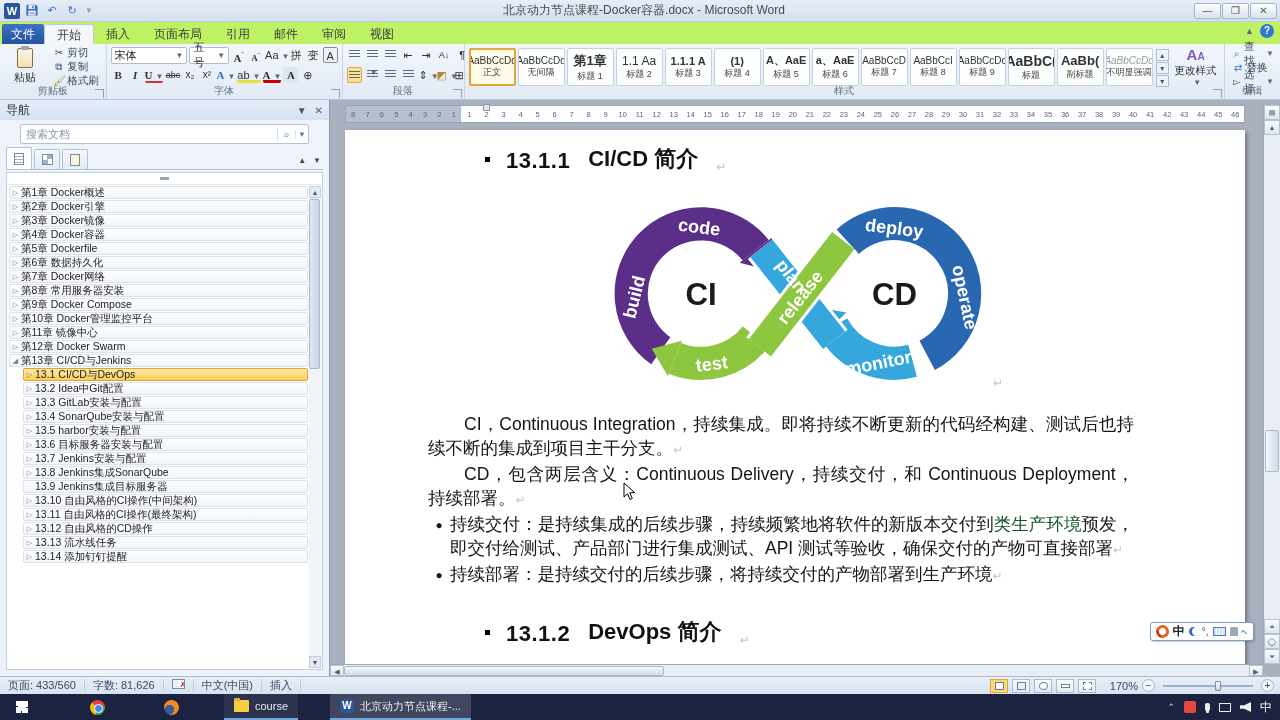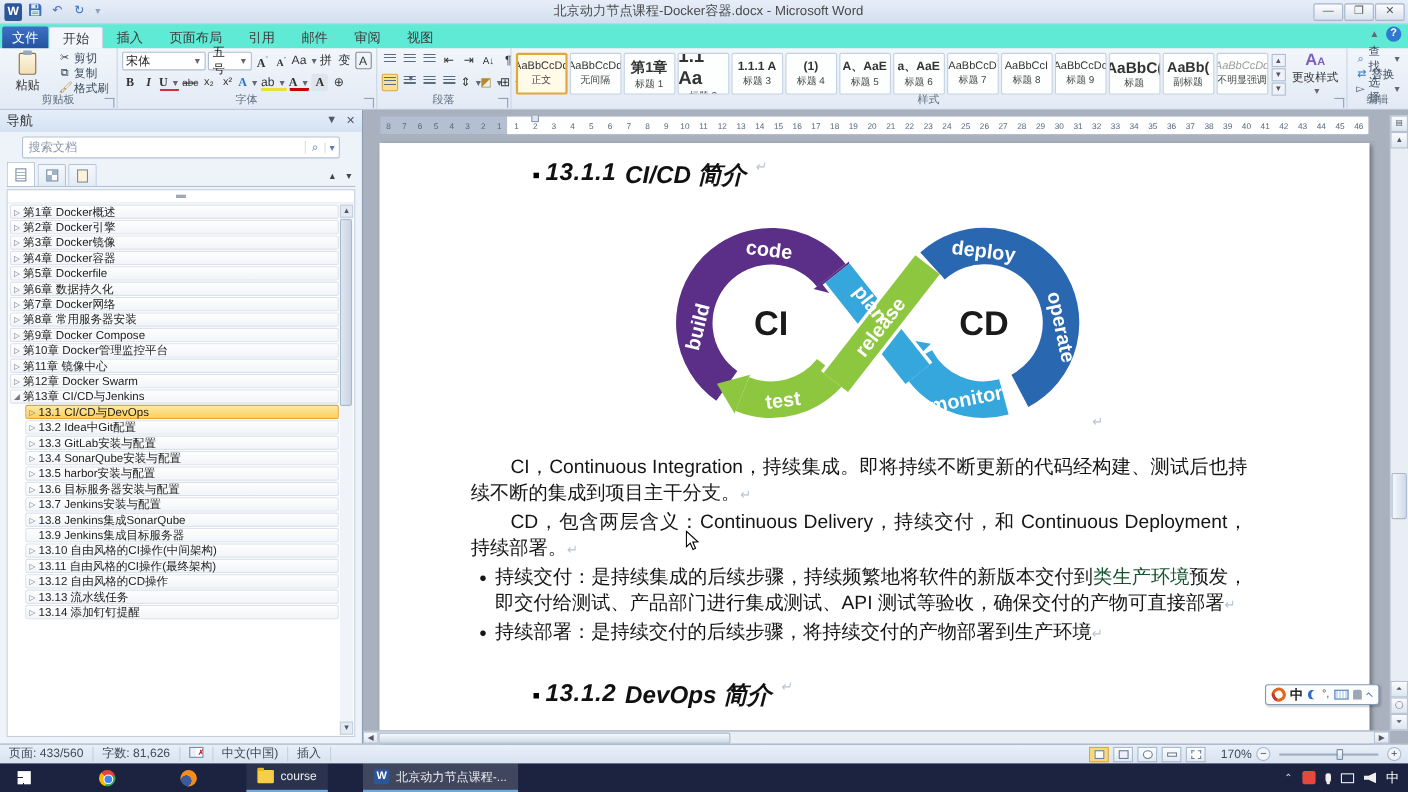--- a/index.html
+++ b/index.html
@@ -10,21 +10,21 @@
   .titlebar{position:absolute;left:0;top:0;width:100%;height:22px;background:linear-gradient(#e7eef8,#d3dfef);border-bottom:1px solid #c2cfe0;display:flex;align-items:center;}
   .qat{display:flex;align-items:center;gap:4px;padding-left:4px;}
   .wicon{width:16px;height:16px;background:#2b579a;color:#fff;font-weight:bold;font-size:11px;text-align:center;line-height:16px;border-radius:2px;}
   .qbtn{width:16px;height:15px;font-size:11px;line-height:15px;text-align:center;color:#3f6ec0;}
   .qbtn.sep{color:#8aa0bd;font-size:8px;width:10px;}
   .title-text{flex:1;text-align:center;font-size:12px;color:#4a4a4a;white-space:nowrap;overflow:hidden;}
   .winctrl{display:flex;gap:1px;padding-right:3px;}
   .winbtn{width:27px;height:16px;border:1px solid #a6b5c9;border-radius:2px;background:linear-gradient(#fdfdfd,#d9e2ee);text-align:center;line-height:13px;font-size:10px;color:#555;}
 
   
-  .tabrow{position:absolute;left:0;top:22px;width:100%;height:22px;background:#5eead4;display:flex;align-items:flex-end;}
+  .tabrow{position:absolute;left:0;top:22px;width:100%;height:22px;background:#bef264;display:flex;align-items:flex-end;}
   .filetab{width:42px;height:20px;background:linear-gradient(#3d71c6,#2453a0);color:#fff;text-align:center;line-height:20px;font-size:12px;border-radius:2px 2px 0 0;margin-left:2px;}
   .rtab{padding:0 12px;height:20px;line-height:20px;font-size:12px;color:#3c3c3c;}
   .rtab.active{background:#f3f7fc;border:1px solid #bccadd;border-bottom:none;border-radius:2px 2px 0 0;}
   .tabrow-right{position:absolute;right:6px;top:2px;display:flex;gap:6px;align-items:center;}
   .minich{font-size:9px;color:#667;}
   .helpq{width:14px;height:14px;border-radius:50%;background:#2f7ad1;color:#fff;font-size:10px;font-weight:bold;text-align:center;line-height:14px;}
 
   
   .ribbon{position:absolute;left:0;top:44px;width:100%;height:56px;background:linear-gradient(#f2f6fb,#e2eaf5);border-bottom:1px solid #b7c6d9;display:flex;}
   .rgroup{position:relative;height:100%;border-right:1px solid #c9d5e4;padding:2px 4px 13px 4px;}
@@ -47,21 +47,21 @@
   .toggled{background:#fbe08c;border:1px solid #d8a84a;}
   .lines{display:inline-block;width:11px;height:9px;background:repeating-linear-gradient(#5a6c80 0 1px,transparent 1px 3px);}
   .pararow{display:flex;align-items:center;gap:3px;height:18px;margin-bottom:2px;}
 
   
   .styles-wrap{display:flex;align-items:flex-start;gap:3px;}
   .gallery{display:flex;gap:2px;padding-top:2px;}
   .style-cell{width:47px;height:38px;border:1px solid #c5d1e1;border-radius:2px;background:#fdfefe;display:flex;flex-direction:column;align-items:center;justify-content:center;overflow:hidden;}
   .style-cell.sel{border:2px solid #e0a83b;background:#fffbe8;}
   .sc-label{font-size:9px;color:#444;white-space:nowrap;}
-  .p10{font-size:10px;} .b11{font-size:11px;font-weight:bold;} .b12{font-size:17px;font-weight:bold;} .b13{font-size:13px;font-weight:bold;} .b14{font-size:14px;font-weight:bold;} .dim{font-size:10px;color:#9a9a9a;font-style:italic;}
+  .p10{font-size:10px;} .b11{font-size:11px;font-weight:bold;} .b12{font-size:12px;font-weight:normal;} .b13{font-size:13px;font-weight:bold;} .b14{font-size:14px;font-weight:bold;} .dim{font-size:10px;color:#9a9a9a;font-style:italic;}
   .galscroll{display:flex;flex-direction:column;gap:1px;padding-top:3px;}
   .gs{width:13px;height:12px;border:1px solid #aebdd1;background:#eef3f9;font-size:7px;text-align:center;line-height:11px;color:#556;}
   .chgstyle{display:flex;flex-direction:column;align-items:center;justify-content:center;width:48px;height:42px;font-size:10.5px;color:#333;}
   .aa-icon{font-size:15px;font-weight:bold;color:#7c5cbf;line-height:15px;}
 
   
   .main{position:absolute;left:0;top:100px;width:100%;height:576px;background:#a9b1bf;}
   .nav{position:absolute;left:0;top:0;width:330px;height:100%;background:#eef3fa;border-right:1px solid #8c9cb0;}
   .nav-header{display:flex;align-items:center;justify-content:space-between;height:20px;padding:0 6px;background:linear-gradient(#e6eefa,#d5e2f2);font-size:12px;color:#333;}
   .nav-hbtns{display:flex;gap:8px;color:#556;font-size:10px;}
@@ -88,21 +88,21 @@
   .nv-bottom{position:absolute;bottom:0;left:0;width:100%;}
 
   
   .docarea{position:absolute;left:330px;top:0;right:0;height:100%;background:#a9b1bf;}
   .ruler{position:absolute;left:15px;top:5px;width:900px;height:18px;background:#c7d1df;border:1px solid #96a4b6;display:flex;align-items:stretch;font-size:7.5px;color:#56677c;}
   .ruler-margin{width:115px;background:#b4c0cf;display:flex;align-items:center;justify-content:space-around;}
   .ruler-white{flex:1;background:#fefefe;display:flex;align-items:center;position:relative;}
   .ruler-white span{flex:1;text-align:center;}
   .indent-mark{position:absolute;left:22px;top:-2px;width:7px;height:7px;background:#dfe5ec;border:1px solid #8a9aae;}
   .page{position:absolute;left:15px;top:30px;width:900px;height:546px;background:#fff;box-shadow:2px 2px 4px rgba(0,0,0,.35);overflow:hidden;}
-  .h-doc{position:absolute;left:140px;display:flex;align-items:flex-start;gap:8px;font-size:22px;color:#111;font-style:italic;}
+  .h-doc{position:absolute;left:140px;display:flex;align-items:flex-end;gap:18px;font-size:22px;color:#111;}
   .h-doc .sq{width:5px;height:5px;background:#000;align-self:center;margin-right:-2px;}
   .h-doc .num{font-weight:600;letter-spacing:.5px;}
   .h-doc .txt{font-weight:bold;}
   .pmark{color:#b9c5d4;font-size:12px;font-weight:normal;}
   .bodytext{position:absolute;left:83px;top:282px;width:706px;font-family:"Liberation Serif",serif;font-size:17.5px;line-height:24px;color:#151515;}
   .bodytext p{text-indent:36px;text-align:justify;}
   .bullets{margin-top:0;}
   .brow{display:flex;}
   .brow .dot{width:22px;flex:none;text-align:center;font-size:12px;padding-top:1px;}
   .brow .btxt{flex:1;text-align:justify;}

